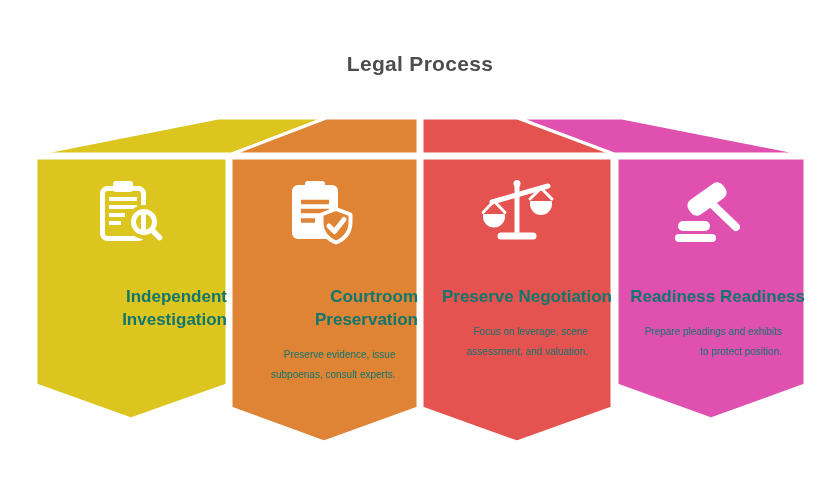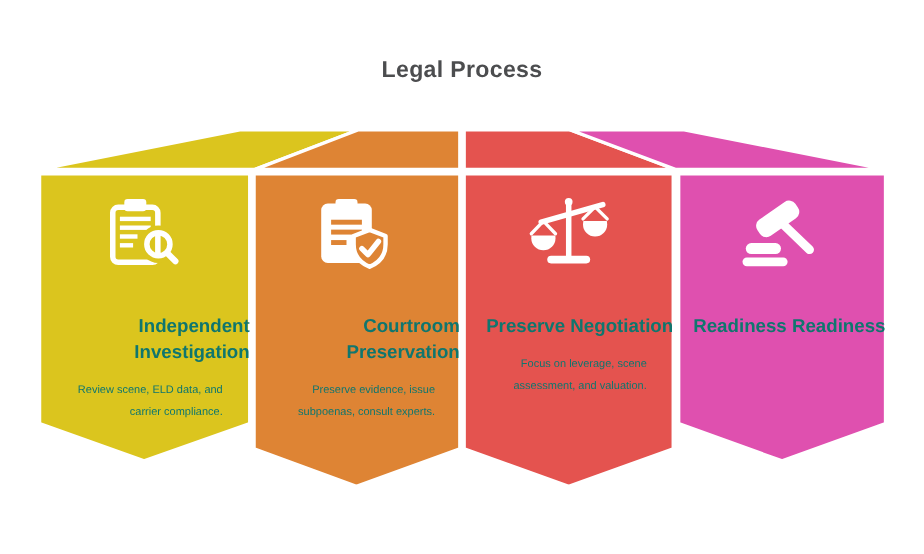--- a/index.html
+++ b/index.html
@@ -83,27 +83,27 @@
       <g transform="translate(39,19) rotate(-35)">
         <rect x="-21" y="-9" width="42" height="18" rx="7" fill="#ffffff"></rect>
       </g>
       <rect x="10" y="41" width="32" height="10" rx="5" fill="#ffffff"></rect>
       <rect x="7" y="54" width="41" height="8" rx="4" fill="#ffffff"></rect>
     </g>
   </svg>
 
   <div id="ct1" class="card-text">
     <p class="card-heading">Independent Investigation</p>
-    <div class="card-desc">Review scene, ELD data, and carrier compliance.</div>
   </div>
   <div id="ct2" class="card-text">
     <p class="card-heading">Courtroom Preservation</p>
     <div class="card-desc">Preserve evidence, issue subpoenas, consult experts.</div>
   </div>
   <div id="ct3" class="card-text">
     <p class="card-heading">Preserve Negotiation</p>
     <div class="card-desc">Focus on leverage, scene assessment, and valuation.</div>
   </div>
   <div id="ct4" class="card-text">
     <p class="card-heading">Readiness Readiness</p>
+    <div class="card-desc">Prepare pleadings and exhibits to protect position.</div>
   </div>
 
 </div>
 
 </body></html>

